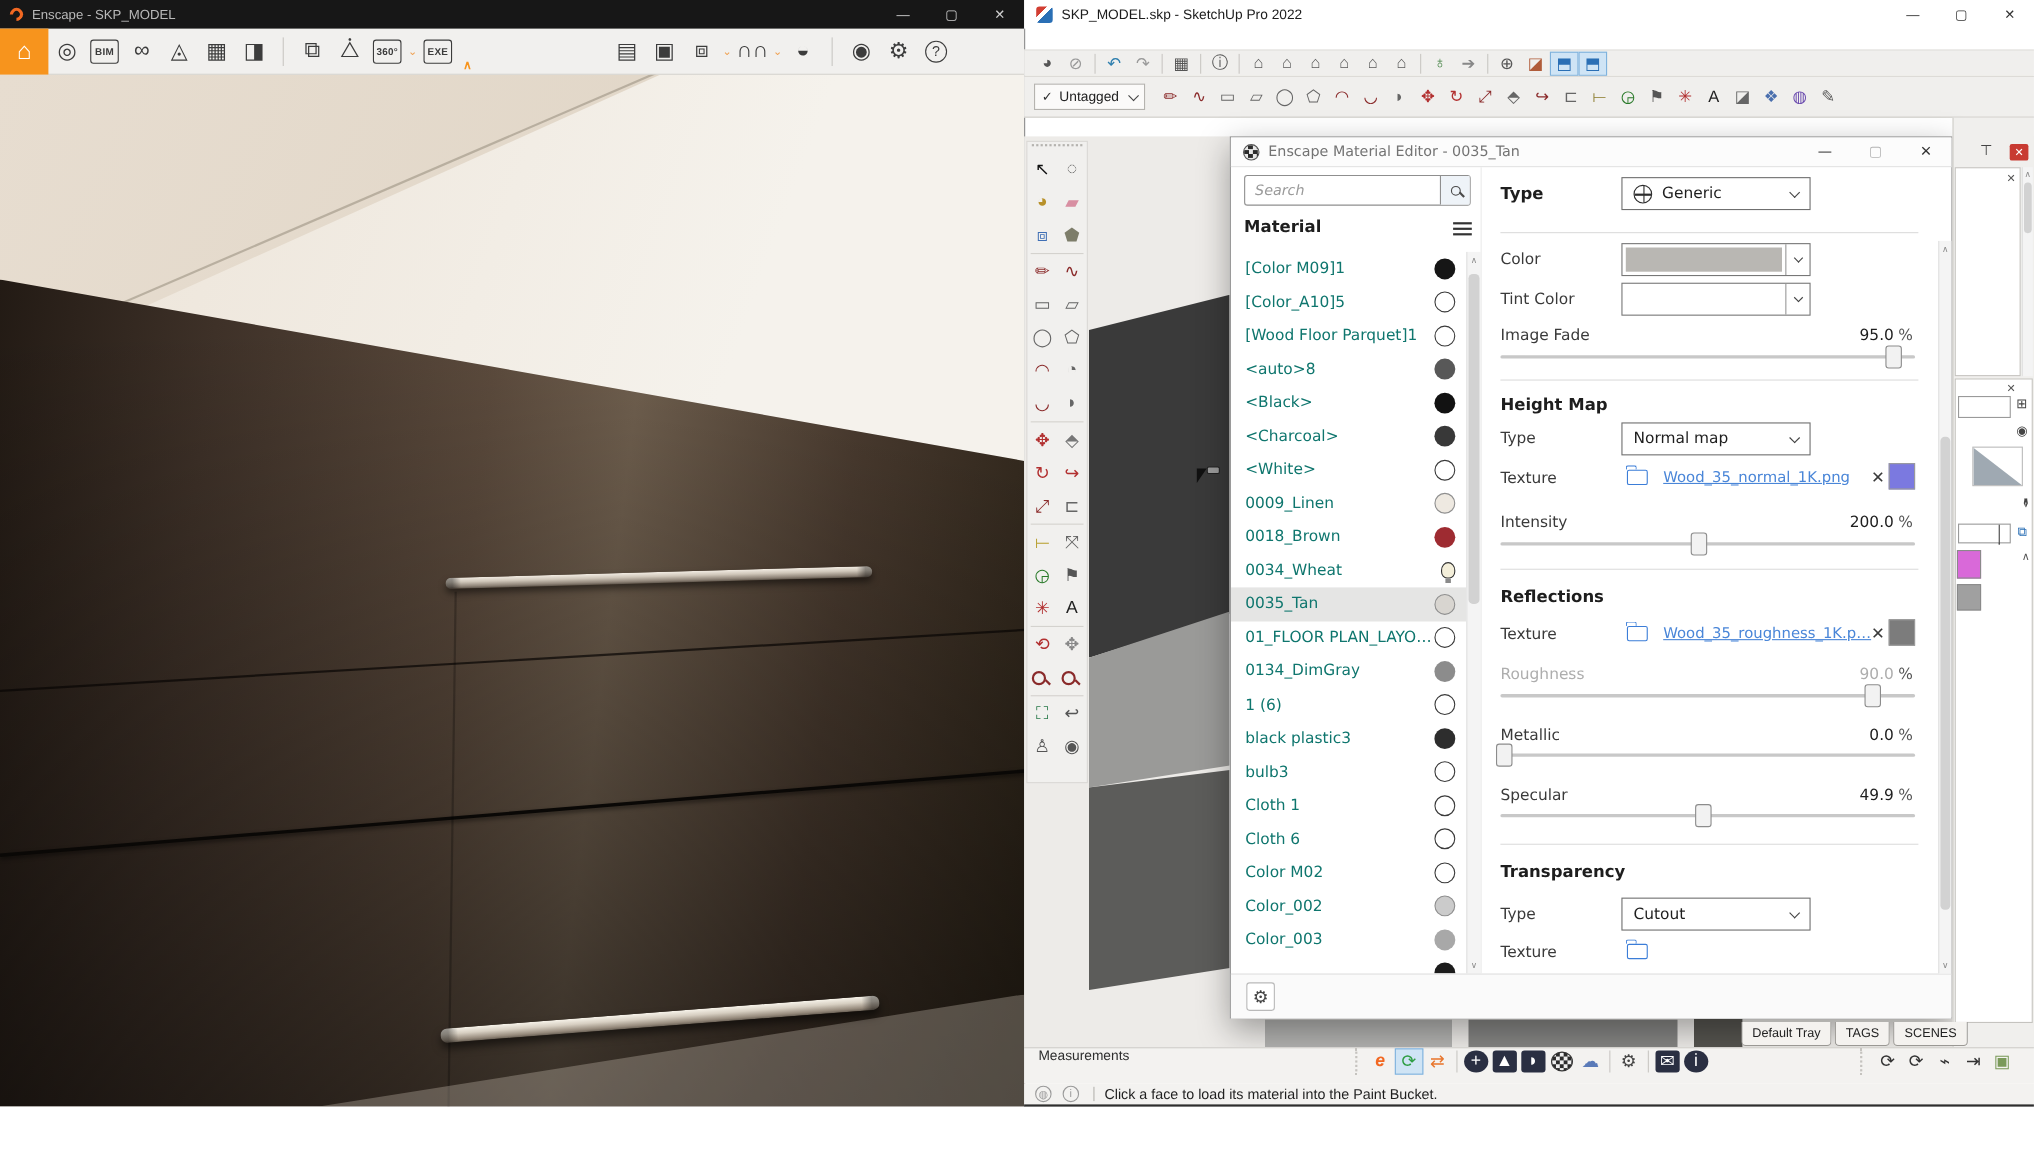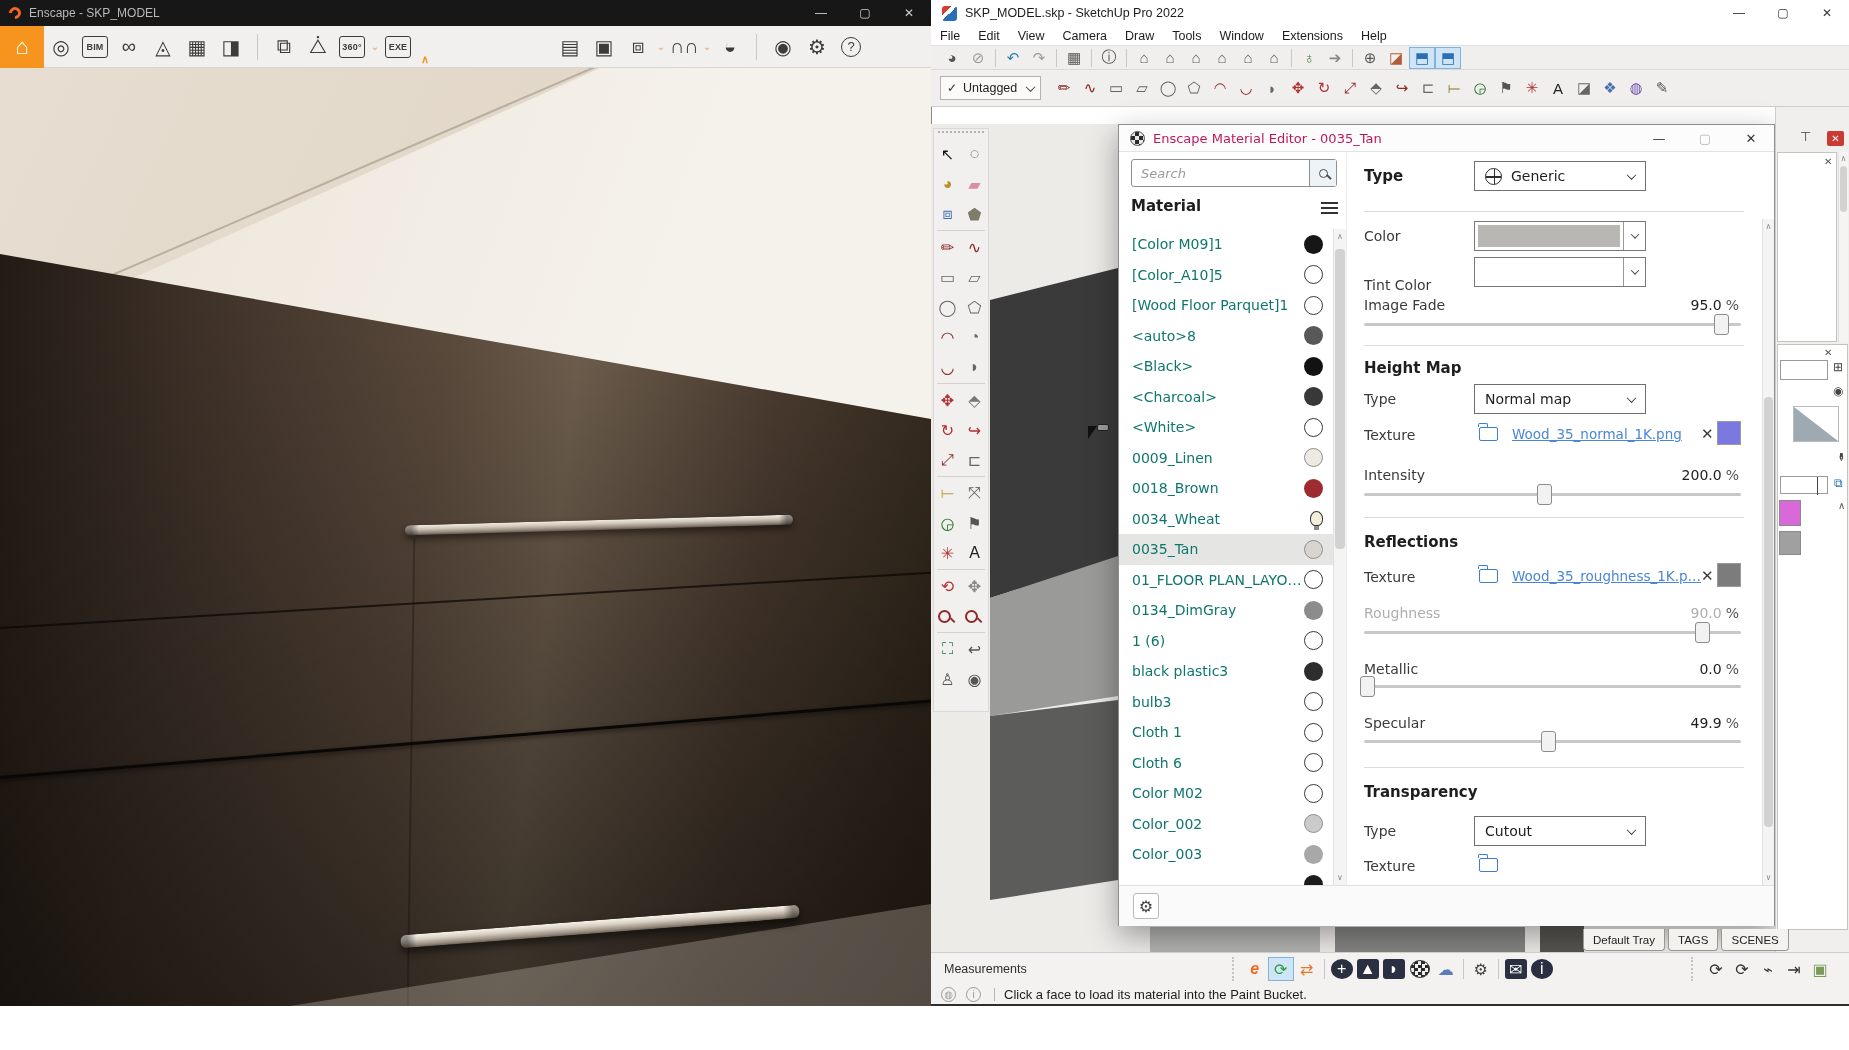--- a/index.html
+++ b/index.html
@@ -92,21 +92,21 @@
   
   #cursor { left:1088px; top:424px; width:24px; height:22px; }
   #cursor .arr { position:absolute; left:0; top:2px; width:0; height:0; border-top:13px solid #111; border-right:9px solid transparent; }
   #cursor .roller { position:absolute; left:9px; top:0; width:12px; height:7px; background:#9a9a9a; border:1.5px solid #222; border-radius:2px; }
 
   
   #mat-editor { left:1118px; top:124px; width:657px; height:802px; background:#fff; border:1px solid #8f8f8f; box-shadow:0 10px 28px rgba(0,0,0,.35); }
   #me-title { left:0; top:0; width:655px; height:27px; background:#fcfcfc; border-bottom:1px solid #e3e3e3; display:flex; align-items:center; }
   .cball { width:15px; height:15px; border-radius:50%; border:1px solid #555; margin:0 8px 0 11px;
     background:repeating-conic-gradient(#2b2b2b 0 25%, #e8e8e8 0 50%); background-size:8px 8px; }
-  #me-title-text { font-size:13px; color:#be185d; }
+  #me-title-text { font-size:13px; color:#737373; }
   #me-title .wbtn { width:46px; height:27px; font-size:13px; color:#333; }
   #me-title .wbtn.dis { color:#b5b5b5; }
   .me-font { font-family:"DejaVu Sans", sans-serif; }
 
   #me-search { left:12px; top:34px; width:206px; height:28px; border:1px solid #8f8f8f; border-radius:3px; background:#fff; display:flex; }
   #me-search .ph { flex:1; font-size:13px; font-style:italic; color:#9a9a9a; display:flex; align-items:center; padding-left:9px; }
   #me-search .sbtn { width:27px; border-left:1px solid #8f8f8f; background:#eef3f8; display:flex; align-items:center; justify-content:center; }
   #me-mat-hdr { left:12px; top:72px; font-size:15px; font-weight:bold; color:#1e1e1e; }
   #me-burger { left:202px; top:77px; width:17px; height:12px; border-top:2px solid #333; border-bottom:2px solid #333; }
   #me-burger::after { content:''; display:block; margin-top:3px; height:2px; background:#333; }
@@ -164,21 +164,21 @@
   .tri-preview { position:absolute; background:#fff; border:1px solid #bbb; overflow:hidden; }
   .tri-preview::after { content:''; position:absolute; left:0; bottom:0; width:0; height:0; border-bottom:34px solid #9fa9b2; border-right:44px solid transparent; }
 
   
   #tray-tabs { left:1583px; top:929px; display:flex; gap:3px; }
   .ttab { height:22px; padding:0 9px; background:#f4f2ef; border:1px solid #9a9894; border-top:none; border-radius:0 0 4px 4px; font-size:11.5px; color:#222; display:flex; align-items:center; }
   #darkbit { left:1540px; top:926px; width:44px; height:26px; background:#55544f; }
   #sub1 { left:1150px; top:927px; width:170px; height:25px; background:#b2b2b0; }
   #sub2 { left:1335px; top:927px; width:190px; height:25px; background:#848482; }
 
-  #su-bottombar { left:931px; top:952px; width:918px; height:33px; background:#f3f2f0; border-top:1px solid #cfcdc9; display:flex; align-items:center; }
+  #su-bottombar { left:931px; top:952px; width:918px; height:33px; background:#f3f2f0; border-top:1px solid #cfcdc9; display:flex; align-items:flex-start; }
   #measure-lbl { font-size:12.5px; color:#2e2e2e; margin-left:13px; }
   #ens-connect { margin-left:205px; display:flex; align-items:center; border-left:2px dotted #c5c3bf; padding-left:8px; }
   #ens-connect .ico, #br-icons .ico { width:26px; height:24px; display:flex; align-items:center; justify-content:center; font-size:16px; position:relative; flex:none; }
   #ens-connect .sep { width:1px; height:20px; background:#c9c7c3; margin:0 4px; }
   .ico.hlbtn { background:#cfe4f5; border:1px solid #7fb2dd; }
   .ico.dark { color:#fff !important; }
   .ico.dark::before { content:''; position:absolute; inset:2px; background:#2a2f42; border-radius:3px; z-index:0; }
   .ico.dark.round::before { border-radius:50%; }
   .ico.dark span, .ico span { position:relative; z-index:1; }
   .ico.ball::before { content:''; position:absolute; inset:3px; border-radius:50%; border:1px solid #333;
@@ -308,34 +308,20 @@
   <div id="su-win" class="abs"></div>
   <div id="su-titlebar" class="abs">
     <span class="sulogo"></span>
     <span id="su-title">SKP_MODEL.skp - SketchUp Pro 2022</span>
     <span class="wbtns">
       <span class="wbtn">—</span>
       <span class="wbtn">▢</span>
       <span class="wbtn">✕</span>
     </span>
   </div>
-  <div id="su-menubar" class="abs">
-    <div style="display:flex">
-
-    <span class="menu">File</span>
-        <span class="menu">Edit</span>
-        <span class="menu">View</span>
-        <span class="menu">Camera</span>
-        <span class="menu">Draw</span>
-        <span class="menu">Tools</span>
-        <span class="menu">Window</span>
-        <span class="menu">Extensions</span>
-        <span class="menu">Help</span>
-      </div>
-  </div>
   <div id="su-tba" class="abs su-toolbar">
     <div style="display:flex;align-items:center;margin-left:8px">
 
     <span class="ico" style="color: rgb(85, 85, 85);">
           <span class="g">◕</span>
         </span>
         <span class="ico" style="color: rgb(154, 154, 154);">
           <span class="g">⊘</span>
         </span>
         <span class="ico sep">
@@ -806,21 +792,21 @@
     </div>
     <div class="mediv" style="top:86px"></div>
 
     <span class="plabel" style="top:103px">Color</span>
     <div class="combo" style="top:96px">
       <span class="swatch" id="color-swatch" style="background: rgb(185, 183, 179);"></span>
       <span class="arr">
           <span class="chev"></span>
         </span>
     </div>
-    <span class="plabel" style="top:152px">Tint Color</span>
+    <span class="plabel" style="top:139px">Tint Color</span>
     <div class="combo" style="top:132px">
       <span class="swatch" id="tint-swatch" style="background: rgb(255, 255, 255);"></span>
       <span class="arr">
           <span class="chev"></span>
         </span>
     </div>
     <span class="plabel" style="top:172px">Image Fade</span>
     <span class="pval" style="top:172px"><span>95.0</span><span class="unit">%</span></span>
     <div class="slider" style="top:198px">
         <span class="knob" style="left: calc(95% - 8px);"></span>

